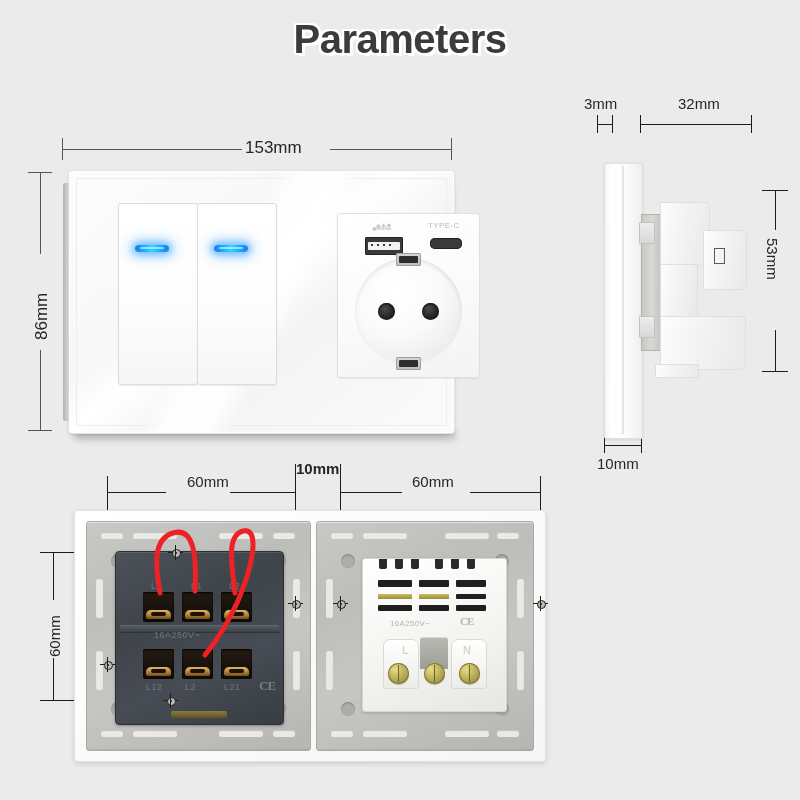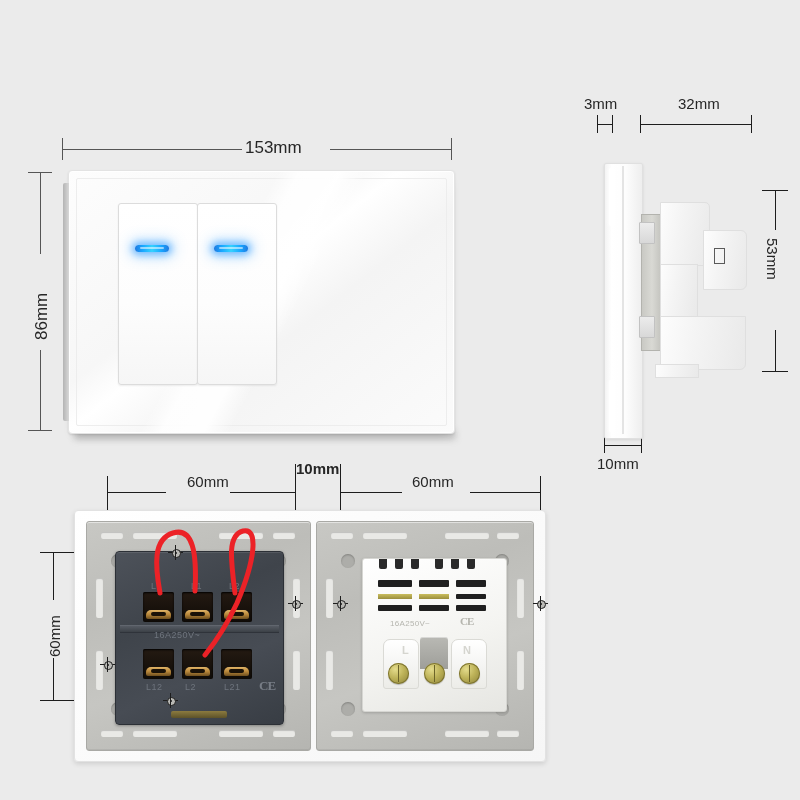--- a/index.html
+++ b/index.html
@@ -285,20 +285,21 @@
   .sk-label{
     position:absolute;color:#d5d5cf;font-size:11px;font-weight:bold;
   }
 </style>
 </head>
 <body>
 
 <div id="stage">
 
   <div class="title">
+    <span class="l2">Parameters</span>
   </div>
 
   <div class="vline thin" style="left:62px;top:138px;height:22px;"></div>
   <div class="vline thin" style="left:451px;top:138px;height:22px;"></div>
   <div class="hline thin" style="left:62px;top:149px;width:180px;"></div>
   <div class="hline thin" style="left:330px;top:149px;width:121px;"></div>
   <div class="dim-label" style="left:245px;top:138px;">153mm</div>
 
   <div class="hline thin" style="left:28px;top:172px;width:24px;"></div>
   <div class="hline thin" style="left:28px;top:430px;width:24px;"></div>
@@ -312,20 +313,47 @@
     <div style="position:absolute;left:-6px;top:12px;width:6px;height:238px;background:linear-gradient(90deg,#b4b4b4,#d8d8d8);border-radius:2px 0 0 2px;"></div>
   </div>
 
   <div class="rocker" style="left:118px;top:203px;width:78px;height:180px;">
     <div class="led" style="left:16px;top:41px;"></div>
   </div>
   <div class="rocker" style="left:197px;top:203px;width:78px;height:180px;">
     <div class="led" style="left:16px;top:41px;"></div>
   </div>
 
+  <div class="sockmod" style="left:337px;top:213px;width:141px;height:163px;">
+
+    <svg style="position:absolute;left:33px;top:6px;" width="26" height="14" viewBox="0 0 26 14">
+      <g stroke="#c9c9c9" stroke-width="1.1" fill="none" stroke-linecap="round">
+        <path d="M4 9 H20"></path>
+        <path d="M9 9 L12.5 4.5 L16 9"></path>
+        <path d="M12.5 9 V4"></path>
+        <path d="M7 9 L7 6.5"></path>
+        <path d="M18 9 L18 6"></path>
+      </g>
+      <circle cx="3.4" cy="9" r="2" fill="#c9c9c9"></circle>
+      <rect x="5.6" y="4.6" width="3.4" height="3.4" fill="#c9c9c9"></rect>
+      <circle cx="18" cy="5.3" r="1.9" fill="#c9c9c9"></circle>
+    </svg>
+
+    <div class="usb-a" style="left:27px;top:23px;width:38px;height:18px;"></div>
+
+    <div class="typec-txt" style="left:90px;top:7px;">TYPE-C</div>
+    <div class="usb-c" style="left:92px;top:24px;width:32px;height:11px;"></div>
+
+    <div class="schuko" style="left:17px;top:44px;width:107px;height:107px;">
+      <div class="earth" style="left:41px;top:-5px;width:25px;height:13px;"></div>
+      <div class="earth" style="left:41px;top:99px;width:25px;height:13px;"></div>
+      <div class="pin" style="left:23px;top:45px;width:17px;height:17px;"></div>
+      <div class="pin" style="left:67px;top:45px;width:17px;height:17px;"></div>
+    </div>
+  </div>
 
   <div class="dim-label small" style="left:584px;top:95px;">3mm</div>
   <div class="vline" style="left:597px;top:115px;height:18px;"></div>
   <div class="vline" style="left:612px;top:115px;height:18px;"></div>
   <div class="hline" style="left:597px;top:124px;width:15px;"></div>
 
   <div class="dim-label small" style="left:678px;top:95px;">32mm</div>
   <div class="vline" style="left:640px;top:115px;height:18px;"></div>
   <div class="vline" style="left:751px;top:115px;height:18px;"></div>
   <div class="hline" style="left:640px;top:124px;width:111px;"></div>

